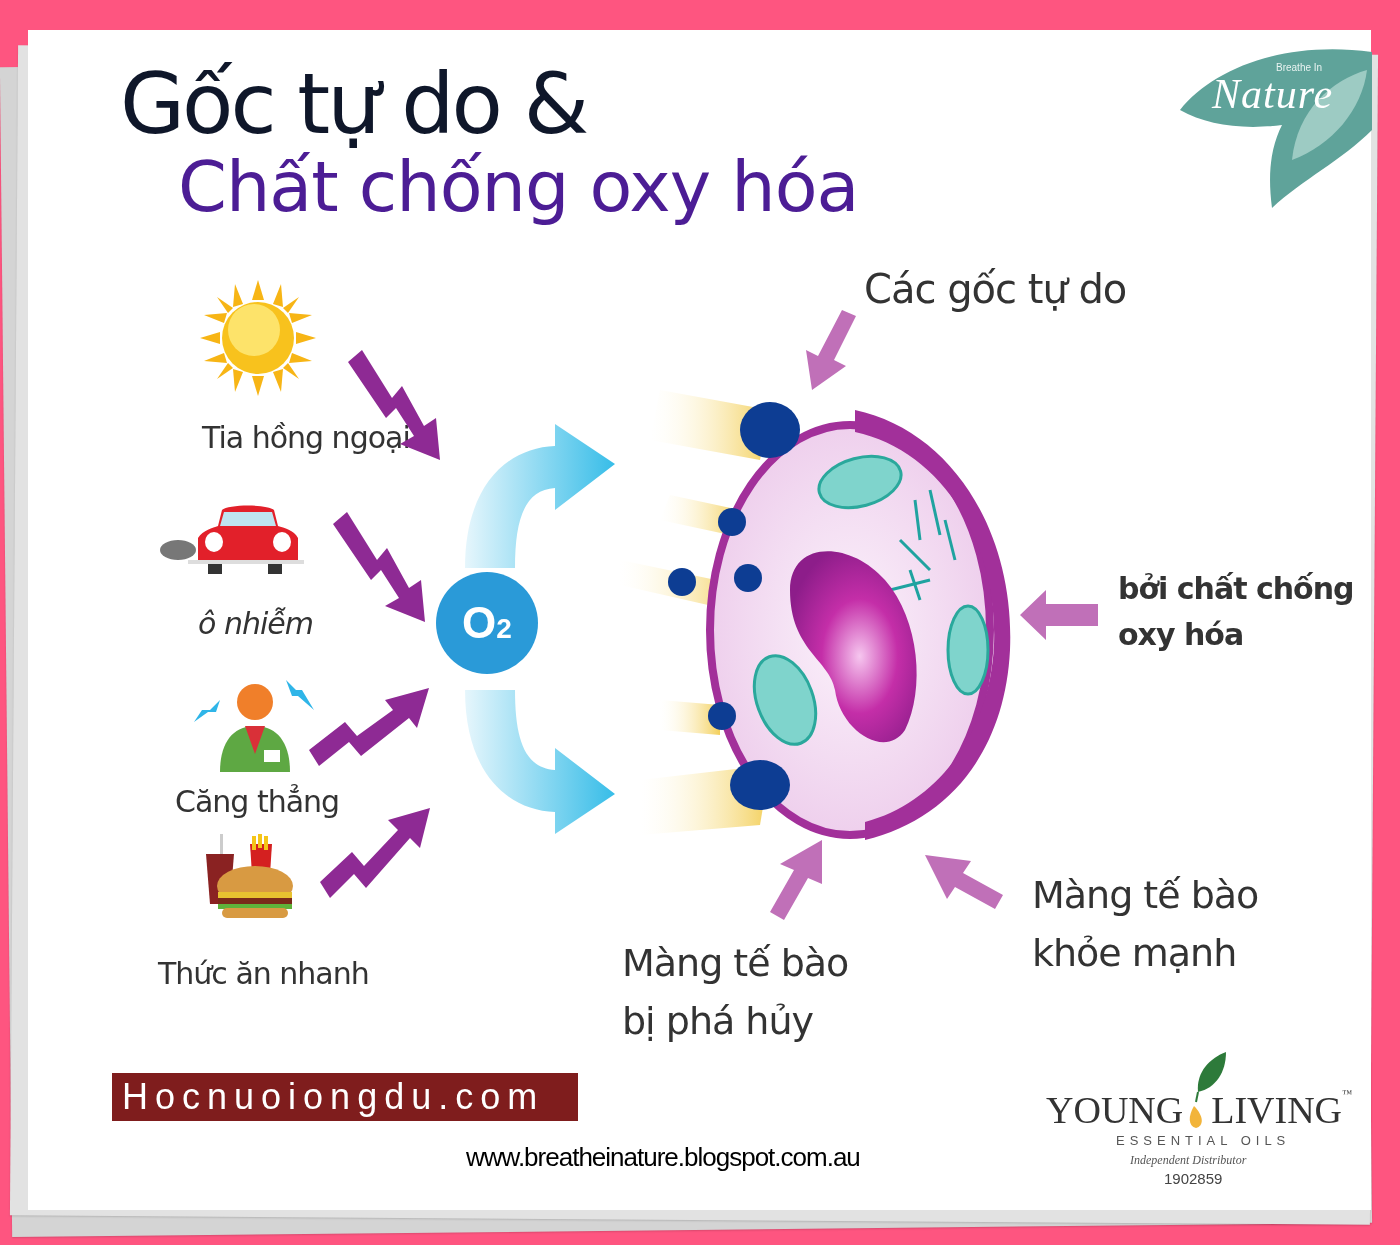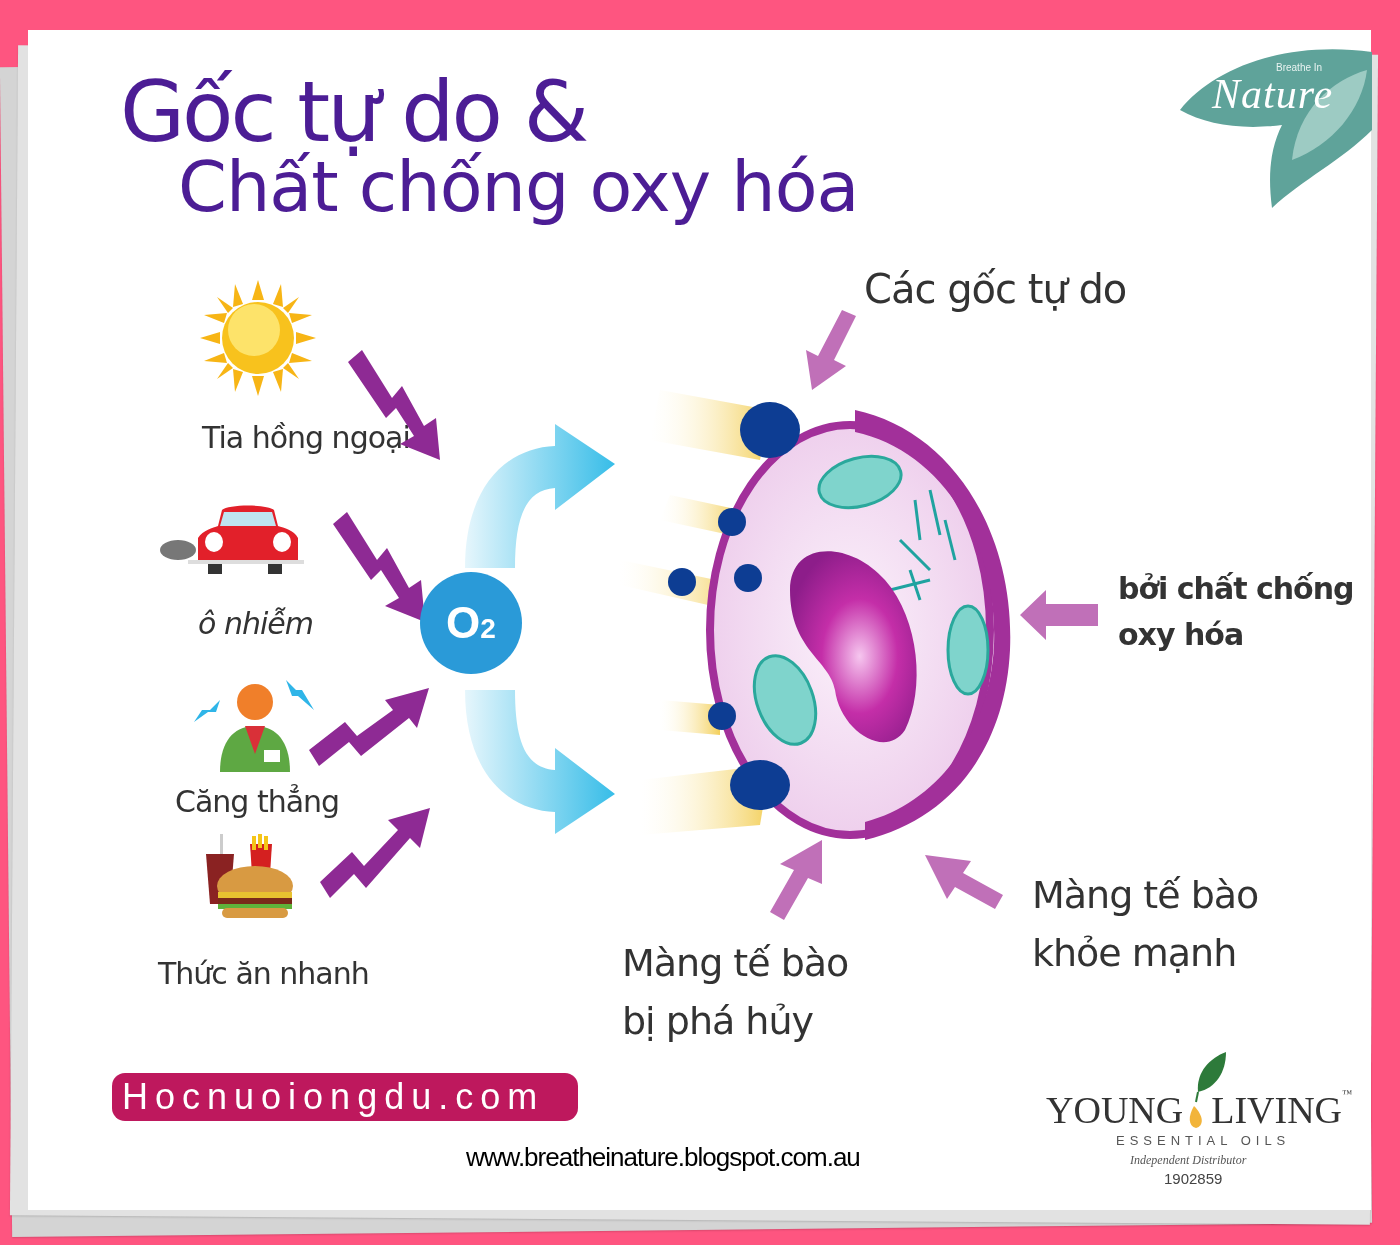--- a/index.html
+++ b/index.html
@@ -1,32 +1,32 @@
 <!DOCTYPE html>
 <html><head>
 <meta charset="utf-8">
 <style>
   html,body{margin:0;padding:0;}
   body{width:1400px;height:1245px;position:relative;overflow:hidden;background:#fe5580;font-family:"DejaVu Sans",sans-serif;}
   .paper-back{position:absolute;background:#e2e2e2;box-shadow:0 1px 2px rgba(0,0,0,.15);}
   .paper{position:absolute;left:28px;top:30px;width:1343px;height:1180px;background:#ffffff;}
   .abs{position:absolute;}
-  .title1{position:absolute;left:120px;top:62px;font-size:84px;color:#4c1d95;font-family:"DejaVu Sans",sans-serif;letter-spacing:-3px;line-height:1;margin-top:8px;}
+  .title1{position:absolute;left:120px;top:62px;font-size:84px;color:#0f172a;font-family:"DejaVu Sans",sans-serif;letter-spacing:-3px;line-height:1;}
   .title2{position:absolute;left:178px;top:152px;font-size:70px;color:#4c1d95;letter-spacing:-1px;line-height:1;}
   .label{position:absolute;color:#333;font-family:"DejaVu Sans",sans-serif;white-space:nowrap;}
   .lbl-sm{font-size:30px;letter-spacing:-1px;}
   .lbl-md{font-size:38px;letter-spacing:-1px;line-height:58px;}
   .lbl-bold{font-size:30px;font-weight:bold;letter-spacing:-1px;line-height:46px;color:#333;}
-  .watermark{position:absolute;left:112px;top:1073px;width:466px;height:48px;background:#be185d;color:#fff;font-size:36px;letter-spacing:7px;line-height:48px;padding-left:10px;box-sizing:border-box;font-family:"Liberation Sans",sans-serif;border-radius:13px;}
+  .watermark{position:absolute;left:112px;top:1073px;width:466px;height:48px;background:#7f1d1d;color:#fff;font-size:36px;letter-spacing:7px;line-height:48px;padding-left:10px;box-sizing:border-box;font-family:"Liberation Sans",sans-serif;}
   .url{position:absolute;left:466px;top:1142px;font-size:26px;color:#000000;font-family:"Liberation Sans",sans-serif;letter-spacing:-1px;}
   .yl-brand{position:absolute;left:1046px;top:1088px;font-family:"Liberation Serif",serif;font-size:38px;color:#333;letter-spacing:0;}
   .yl-sub{position:absolute;left:1116px;top:1133px;font-family:"Liberation Sans",sans-serif;font-size:13px;letter-spacing:5px;color:#555;}
   .yl-dist{position:absolute;left:1130px;top:1153px;font-family:"Liberation Serif",serif;font-style:italic;font-size:12px;color:#555;}
   .yl-num{position:absolute;left:1164px;top:1170px;font-family:"Liberation Sans",sans-serif;font-size:15px;color:#444;}
-  .o2{position:absolute;left:420px;top:572px;width:102px;height:102px;border-radius:50%;background:#2a9ad8;color:#fff;font-size:44px;font-weight:bold;text-align:center;line-height:102px;font-family:"Liberation Sans",sans-serif;}
+  .o2{position:absolute;left:436px;top:572px;width:102px;height:102px;border-radius:50%;background:#2a9ad8;color:#fff;font-size:44px;font-weight:bold;text-align:center;line-height:102px;font-family:"Liberation Sans",sans-serif;}
   .o2 sub{font-size:28px;vertical-align:baseline;}
 </style>
 </head>
 <body>
 
 <div class="paper-back" style="left:6px;top:60px;width:1360px;height:1170px;transform:rotate(-0.6deg);background:#d4d4d4;"></div>
 <div class="paper-back" style="left:14px;top:50px;width:1360px;height:1170px;transform:rotate(0.4deg);"></div>
 <div class="paper"></div>
 
 <div class="title1">Gốc tự do &amp;</div>

